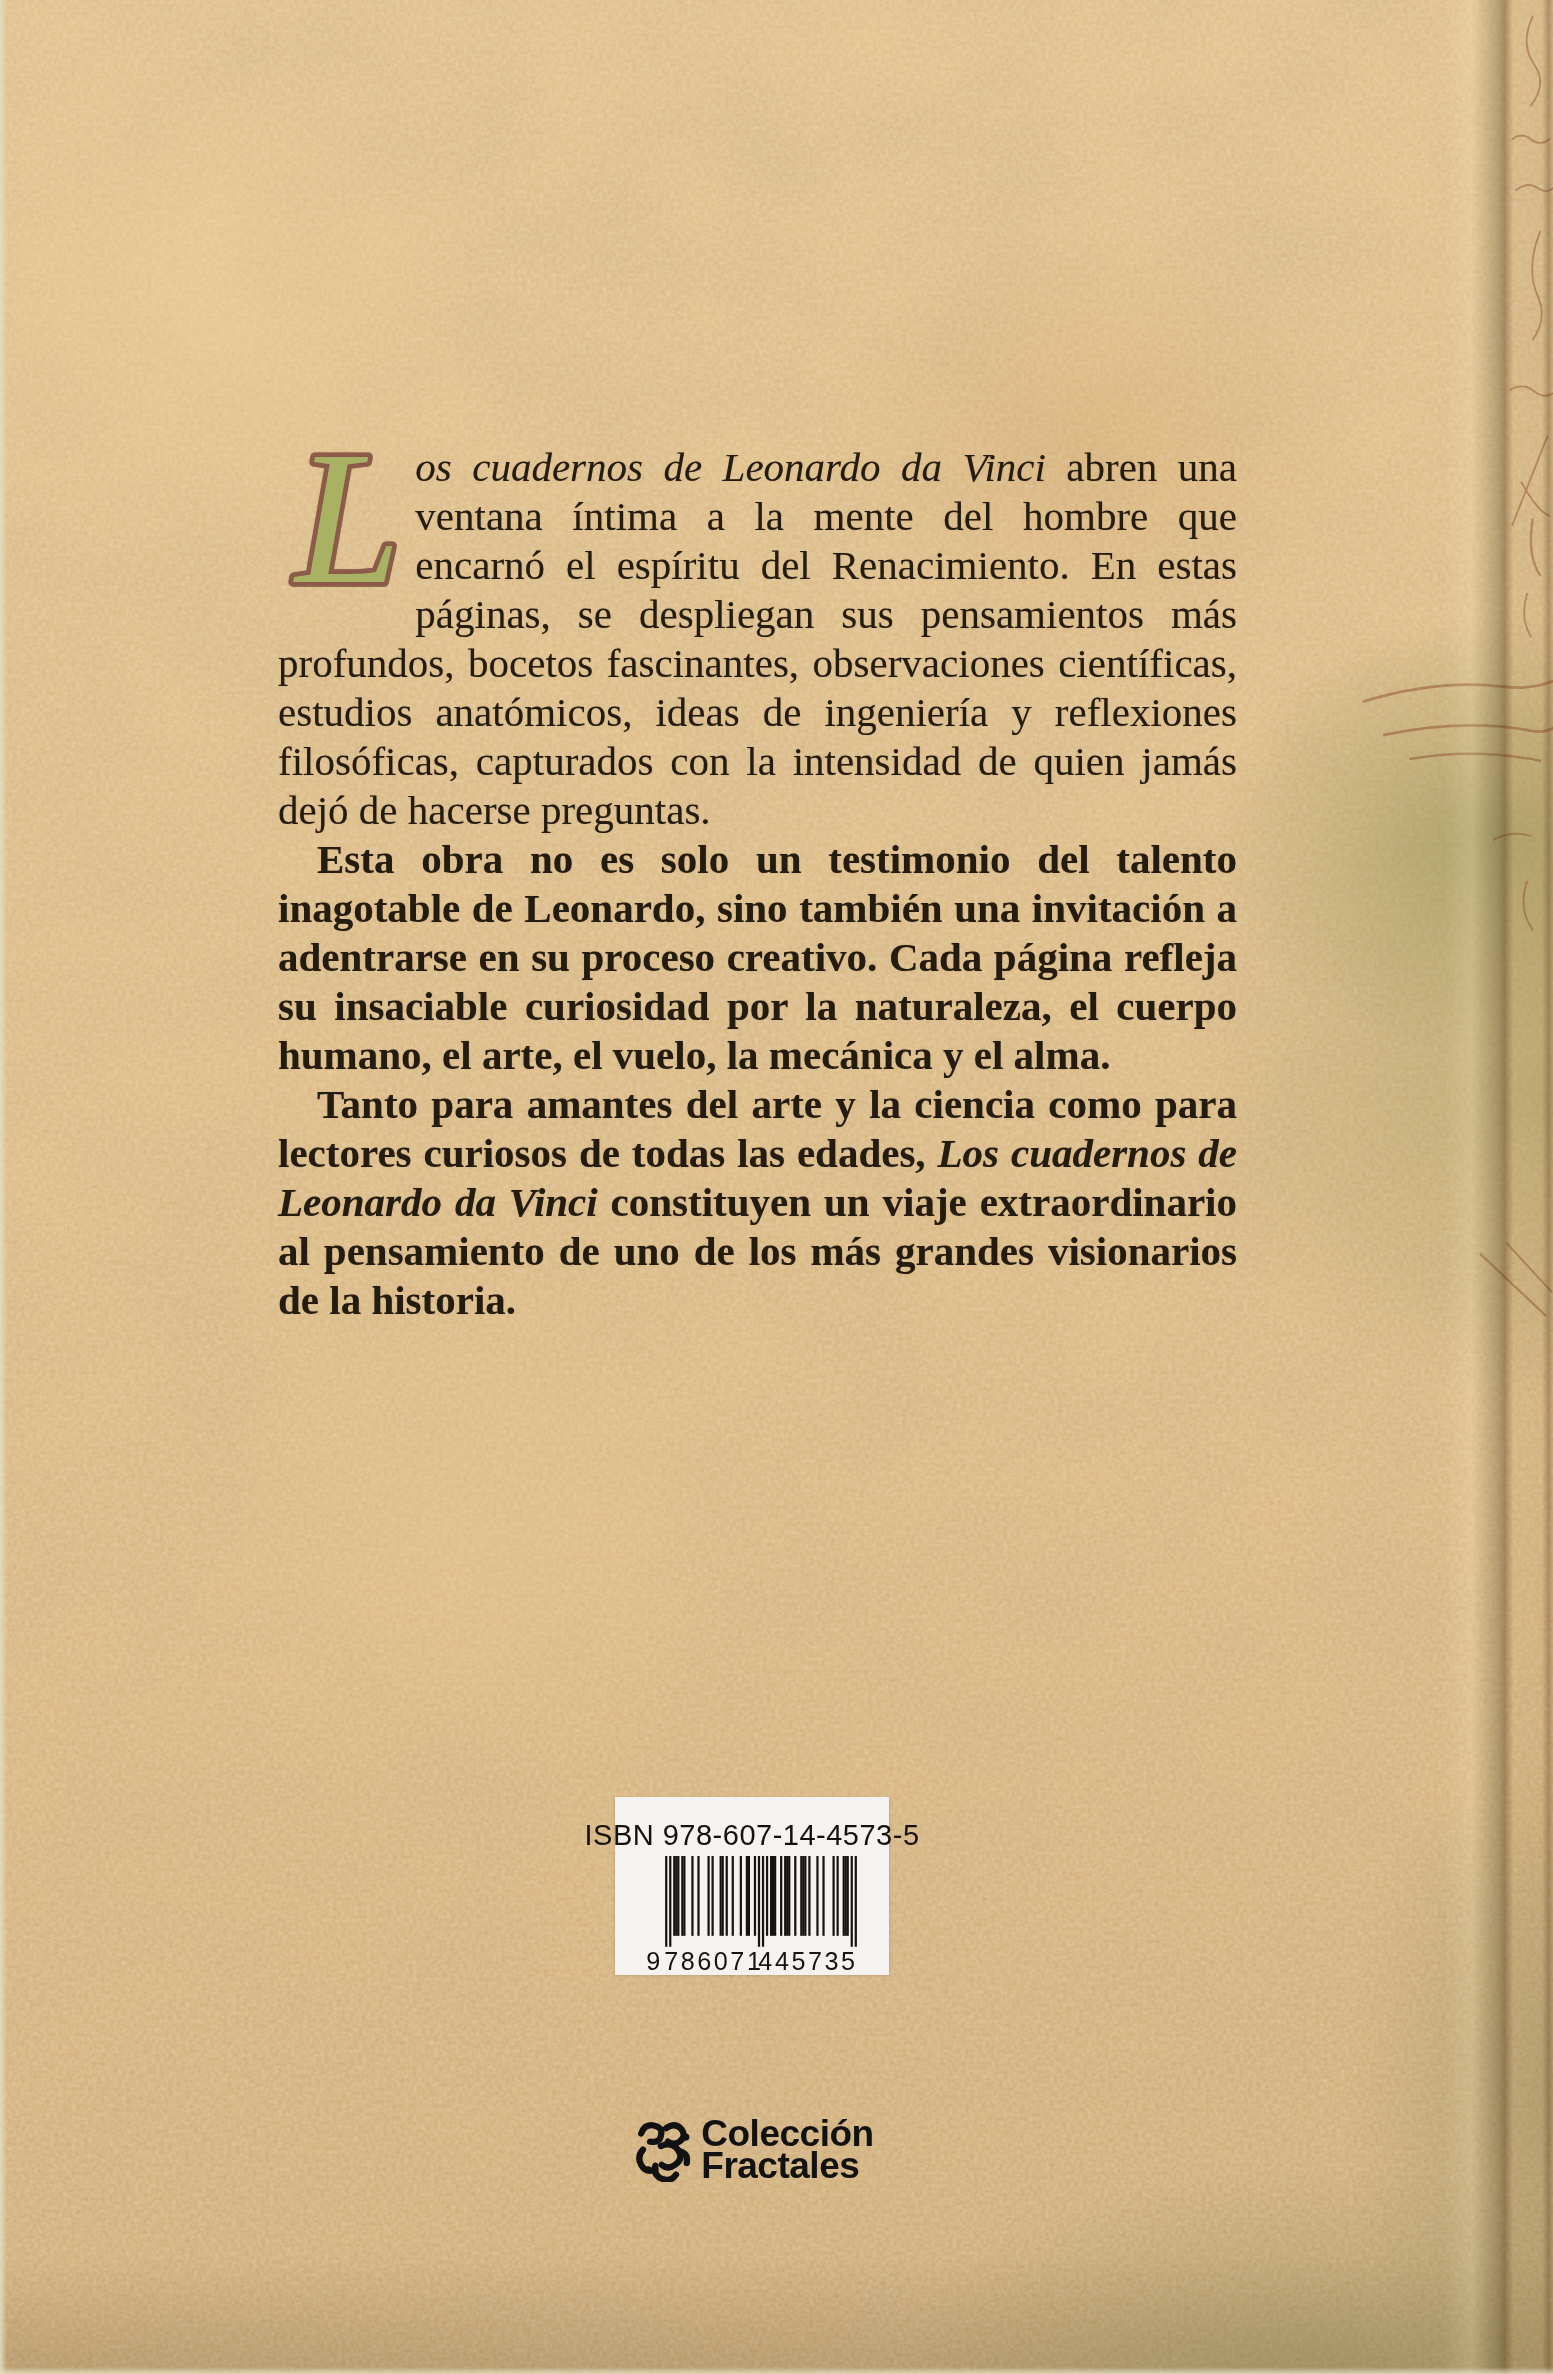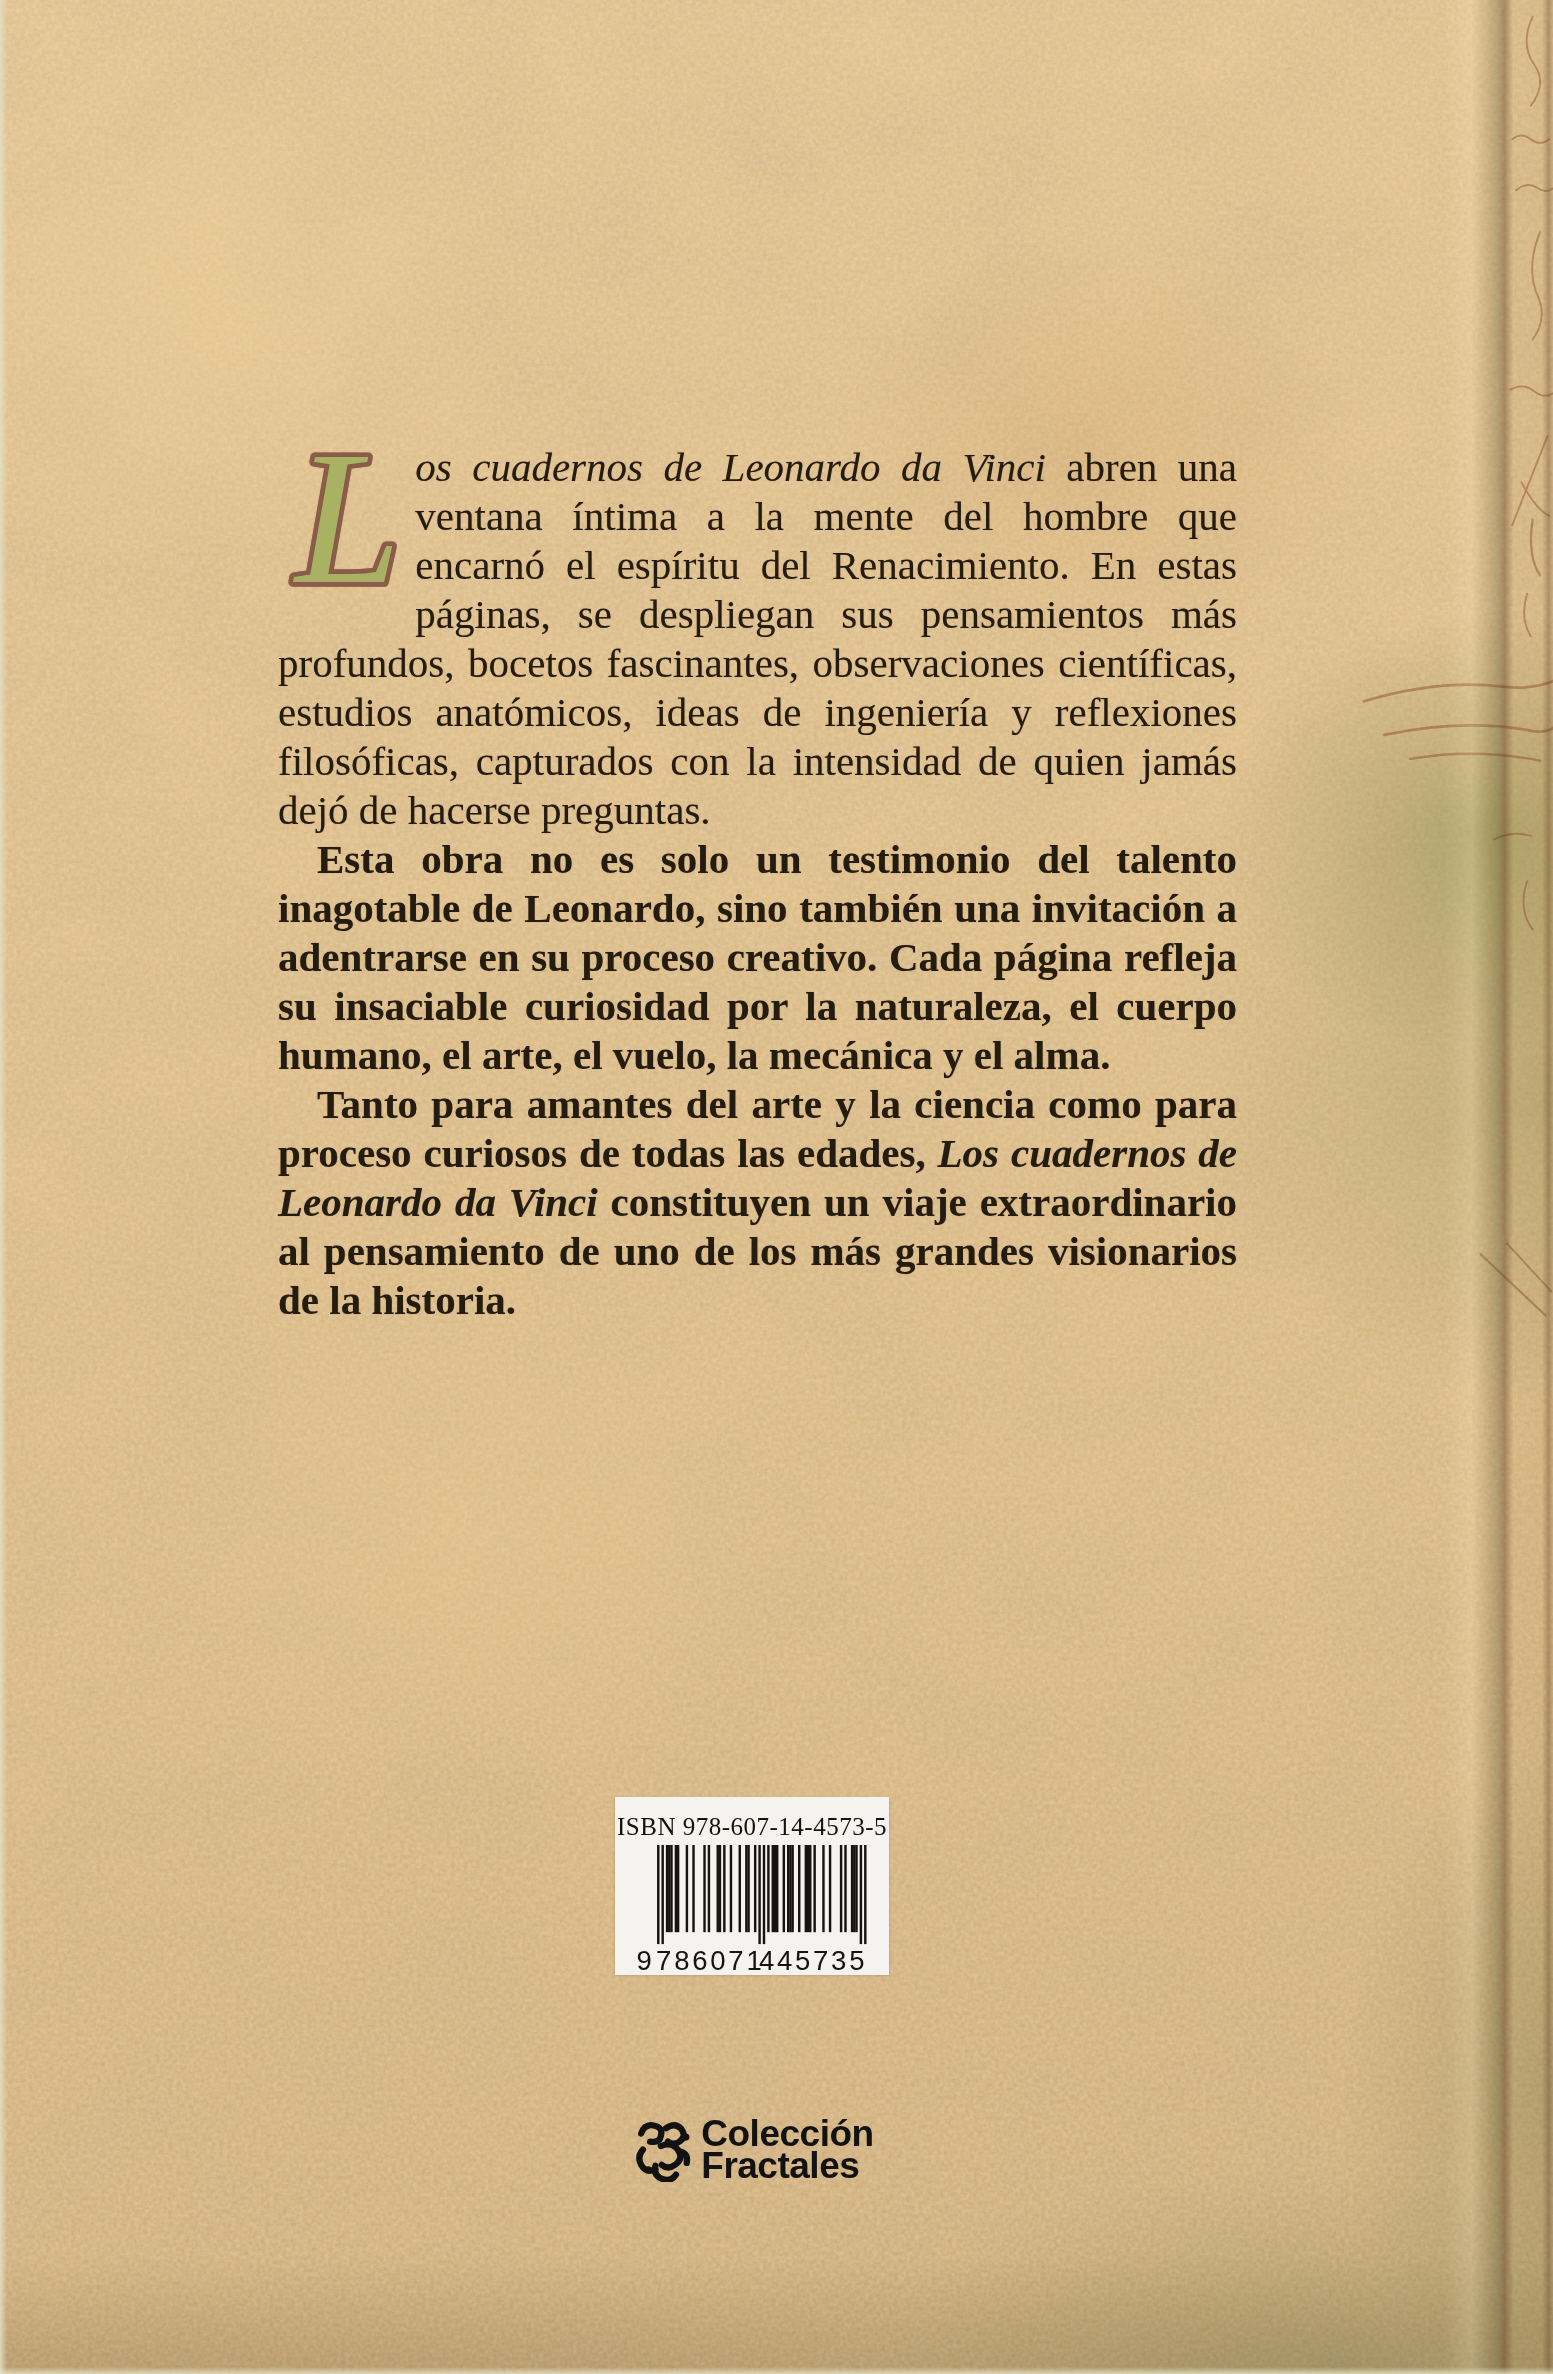--- a/index.html
+++ b/index.html
@@ -51,22 +51,22 @@
   .para.indent{text-indent:39px;font-weight:bold;}
   .dropcap-wrap{float:left; width:141px; height:148px; margin:3.7px 0 0 -3.7px;}
 
   
   .barcode-box{
     position:absolute; left:615px; top:1797px; width:274px; height:178px;
     background:#f4f3ef; box-shadow:0 0.9px 2.8px rgba(70,50,20,0.25);
     display:flex; flex-direction:column; align-items:center;
   }
   .isbn-label{
-    font-family:Liberation Serif, serif; font-size:25px; color:#15120e;
-    margin-top:16px; letter-spacing:0.5px; white-space:nowrap;
+    font-family:Liberation Sans, sans-serif; font-size:29px; color:#15120e;
+    margin-top:22px; letter-spacing:0.5px; white-space:nowrap;
   }
   .bars-svg{display:block; margin-top:3.7px;}
 
   
   .publisher{
     position:absolute; left:634px; top:2102px;
     display:flex; align-items:center; gap:8.3px;margin-top:16px;
   }
   .publisher-text{
     font-family:"Liberation Sans", sans-serif; font-weight:bold;
@@ -124,21 +124,21 @@
   <div class="edge-bottom"></div>
 
   <div class="text-block">
 
   <p class="para"><span class="dropcap-wrap">
       <svg width="141" height="148" viewBox="0 0 152 160" aria-hidden="true" style="font-size:44px">
         <text x="80" y="146" text-anchor="middle" font-family="Liberation Serif, serif" font-style="italic" font-size="206" fill="#a9b263" stroke="#8d5b49" stroke-width="10" paint-order="stroke" stroke-linejoin="round">L</text>
       </svg>
     </span><i>os cuadernos de Leonardo da Vinci</i><span> abren una ventana íntima a la mente del hombre que encarnó el espíritu del Renacimiento. En estas páginas, se despliegan sus pensamientos más profundos, bocetos fascinantes, observaciones cien­tíficas, estudios anatómicos, ideas de ingeniería y reflexiones filosóficas, capturados con la intensidad de quien jamás dejó de hacerse preguntas.</span></p>
       <p class="para indent"><span>Esta obra no es solo un testimonio del talento inagotable de Leonardo, sino también una invita­ción a adentrarse en su proceso creativo. Cada página refleja su insaciable curiosidad por la natu­raleza, el cuerpo humano, el arte, el vuelo, la mecá­nica y el alma.</span></p>
-      <p class="para indent"><span>Tanto para amantes del arte y la ciencia como para proceso curiosos de todas las edades, </span><i>Los cuadernos de Leonardo da Vinci</i><span> constituyen un viaje extraordinario al pensamiento de uno de los más grandes visionarios de la historia.</span></p>
+      <p class="para indent"><span>Tanto para amantes del arte y la ciencia como para lectores curiosos de todas las edades, </span><i>Los cuadernos de Leonardo da Vinci</i><span> constituyen un viaje extraordinario al pensamiento de uno de los más grandes visionarios de la historia.</span></p>
     </div>
 
   <div class="barcode-box">
     <div class="isbn-label">ISBN 978-607-14-4573-5</div>
     <svg class="bars-svg" width="241" height="132" viewBox="0 0 260 142" aria-hidden="true">
         <rect x="26.00" y="0" width="2.65" height="108" fill="#171310"></rect>
         <rect x="30.80" y="0" width="2.65" height="108" fill="#171310"></rect>
         <rect x="35.60" y="0" width="2.65" height="95" fill="#171310"></rect>
         <rect x="38.00" y="0" width="2.65" height="95" fill="#171310"></rect>
         <rect x="40.40" y="0" width="2.65" height="95" fill="#171310"></rect>

